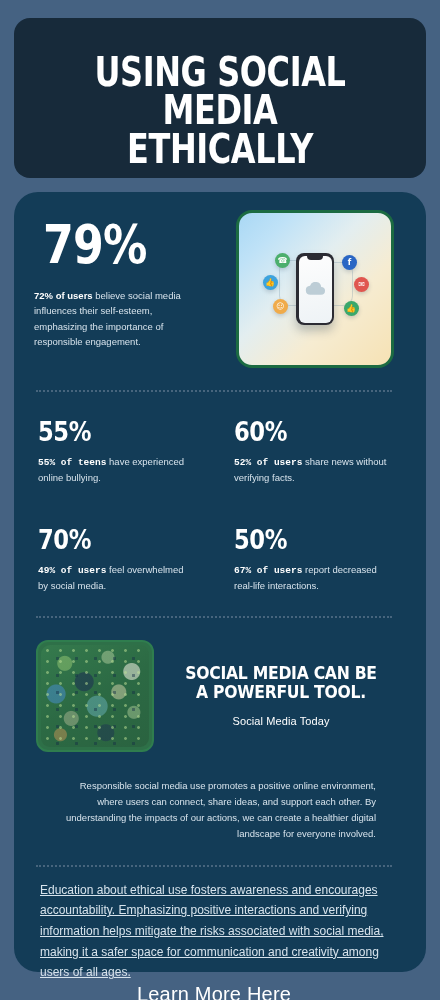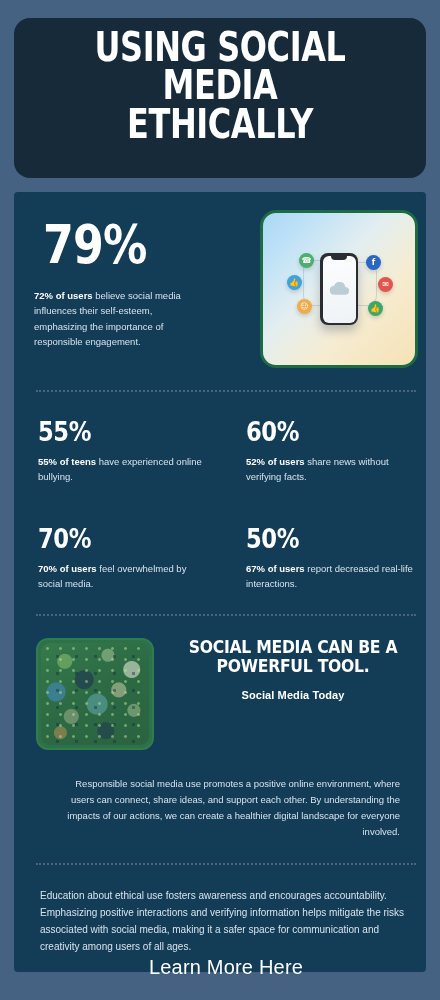--- a/index.html
+++ b/index.html
@@ -22,21 +22,21 @@
     height: 1000px;
     padding: 18px 14px;
   }
 
   
   .header-card {
     background: #172a3a;
     border-radius: 16px;
     height: 160px;
     display: flex;
-    align-items: flex-start;
+    align-items: flex-end;
     justify-content: center;
     padding: 10px 18px;
   }
 
   .header-title {
     color: #ffffff;
     font-family: "DejaVu Sans", sans-serif;
     font-weight: 700;
     font-size: 40px;
     line-height: 0.96;
@@ -45,22 +45,22 @@
     transform: scaleX(0.80);
     transform-origin: center;
     white-space: pre-line;
     text-transform: uppercase;
   }
 
   
   .main-card {
     margin-top: 14px;
     background: #133c57;
-    border-radius: 4px;
-    padding: 18px 8px 22px 20px;
+    border-radius: 24px;
+    padding: 18px 32px 22px 20px;
     height: 780px;
     display: flex;
     flex-direction: column;
   }
 
   
   .hero-row {
     display: flex;
     align-items: flex-start;
     gap: 14px;
@@ -211,26 +211,26 @@
   }
 
   .stat-desc {
     margin-top: 9px;
     color: #d7e3ec;
     font-size: 9.5px;
     line-height: 1.62;
     max-width: 172px;
   }
 
-  .stat-desc b { color: #ffffff; font-weight: 700; }
+  .stat-desc b { color: #ffffff; font-weight: 700; font-family: Liberation Mono, monospace; }
 
   
   .quote-row {
     display: flex;
-    align-items: flex-start;
+    align-items: center;
     gap: 16px;
     margin-top: 22px;
     padding: 0 2px;
   }
 
   .collage {
     flex: 0 0 auto;
     width: 118px;
     height: 112px;
     border-radius: 12px;
@@ -279,21 +279,21 @@
     font-size: 17px;
     line-height: 1.12;
     letter-spacing: -0.3px;
     transform: scaleX(0.92);
     text-transform: uppercase;
   }
 
   .quote-source {
     margin-top: 13px;
     color: #ffffff;
-    font-weight: 700;
+    font-weight: 400;
     font-size: 11px;
     letter-spacing: 0.1px;
   }
 
   
   .para-center {
     margin-top: 26px;
     color: #d7e3ec;
     font-size: 9.5px;
     line-height: 1.72;
@@ -301,26 +301,27 @@
     padding: 0 18px;
   }
 
   .divider-2 {
     height: 1px;
     border-top: 2px dotted #47657d;
     margin: 22px 2px 0 2px;
   }
 
   .para-left {
-    margin-top: 22px;
+    margin-top: 13px;
     color: #d7e3ec;
-    font-size: 10px;
+    font-size: 12px;
     line-height: 1.72;
     text-align: left;
     padding: 0 6px;
+    text-decoration: underline;
   }
 
   
   .cta {
     margin-top: auto;
     text-align: center;
     padding-bottom: 6px;
   }
 
   .cta-link {
@@ -388,21 +389,21 @@
       <div>
         <div class="stat-pct">60%</div>
         <p class="stat-desc">
           <b>52% of users</b><span> share news without verifying facts.</span>
         </p>
       </div>
 
       <div>
         <div class="stat-pct">70%</div>
         <p class="stat-desc">
-          <b>70% of users</b><span> feel overwhelmed by social media.</span>
+          <b>49% of users</b><span> feel overwhelmed by social media.</span>
         </p>
       </div>
 
       <div>
         <div class="stat-pct">50%</div>
         <p class="stat-desc">
           <b>67% of users</b><span> report decreased real-life interactions.</span>
         </p>
       </div>
 

